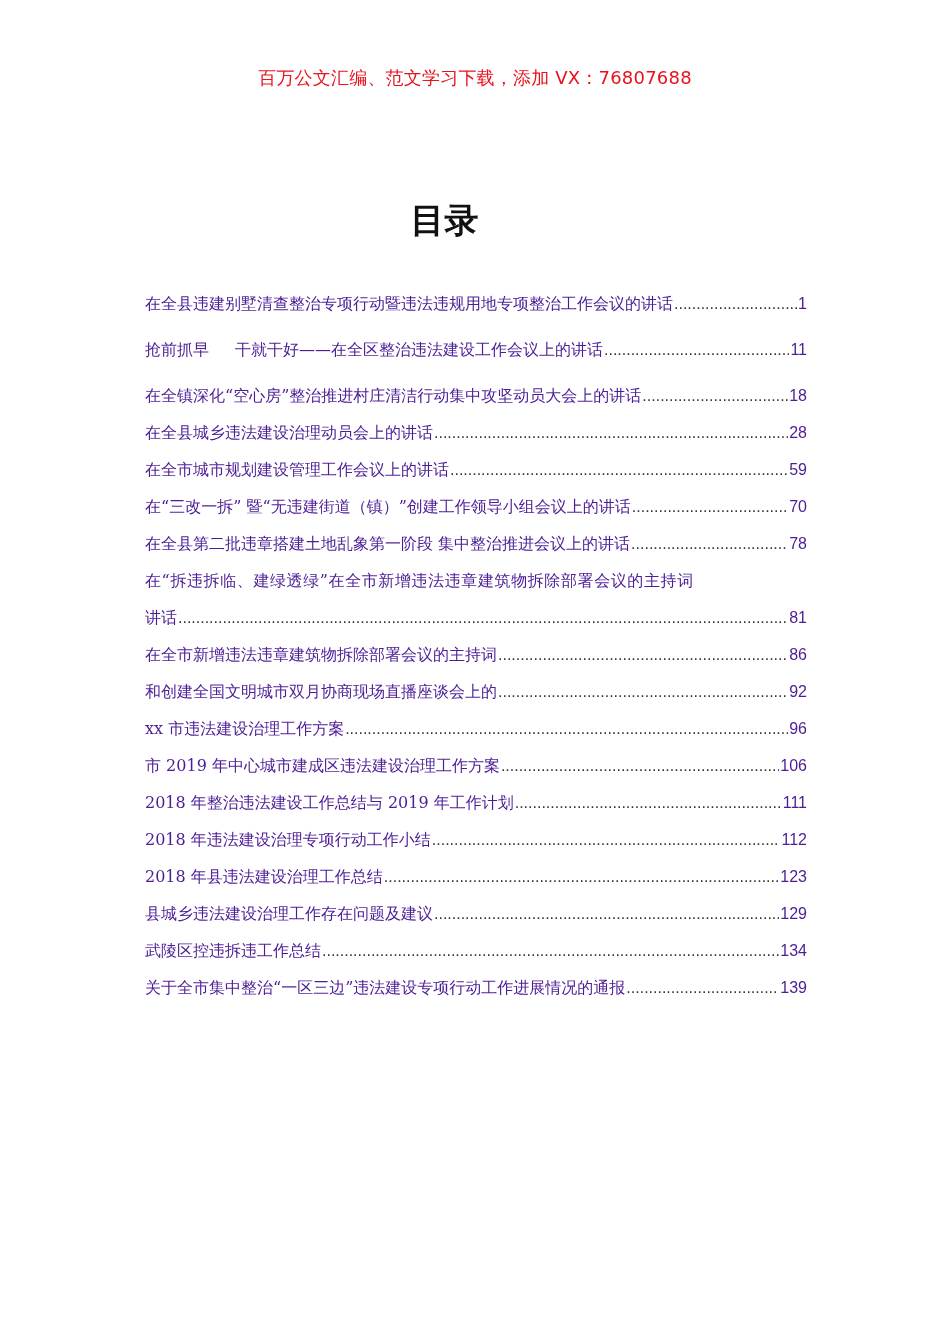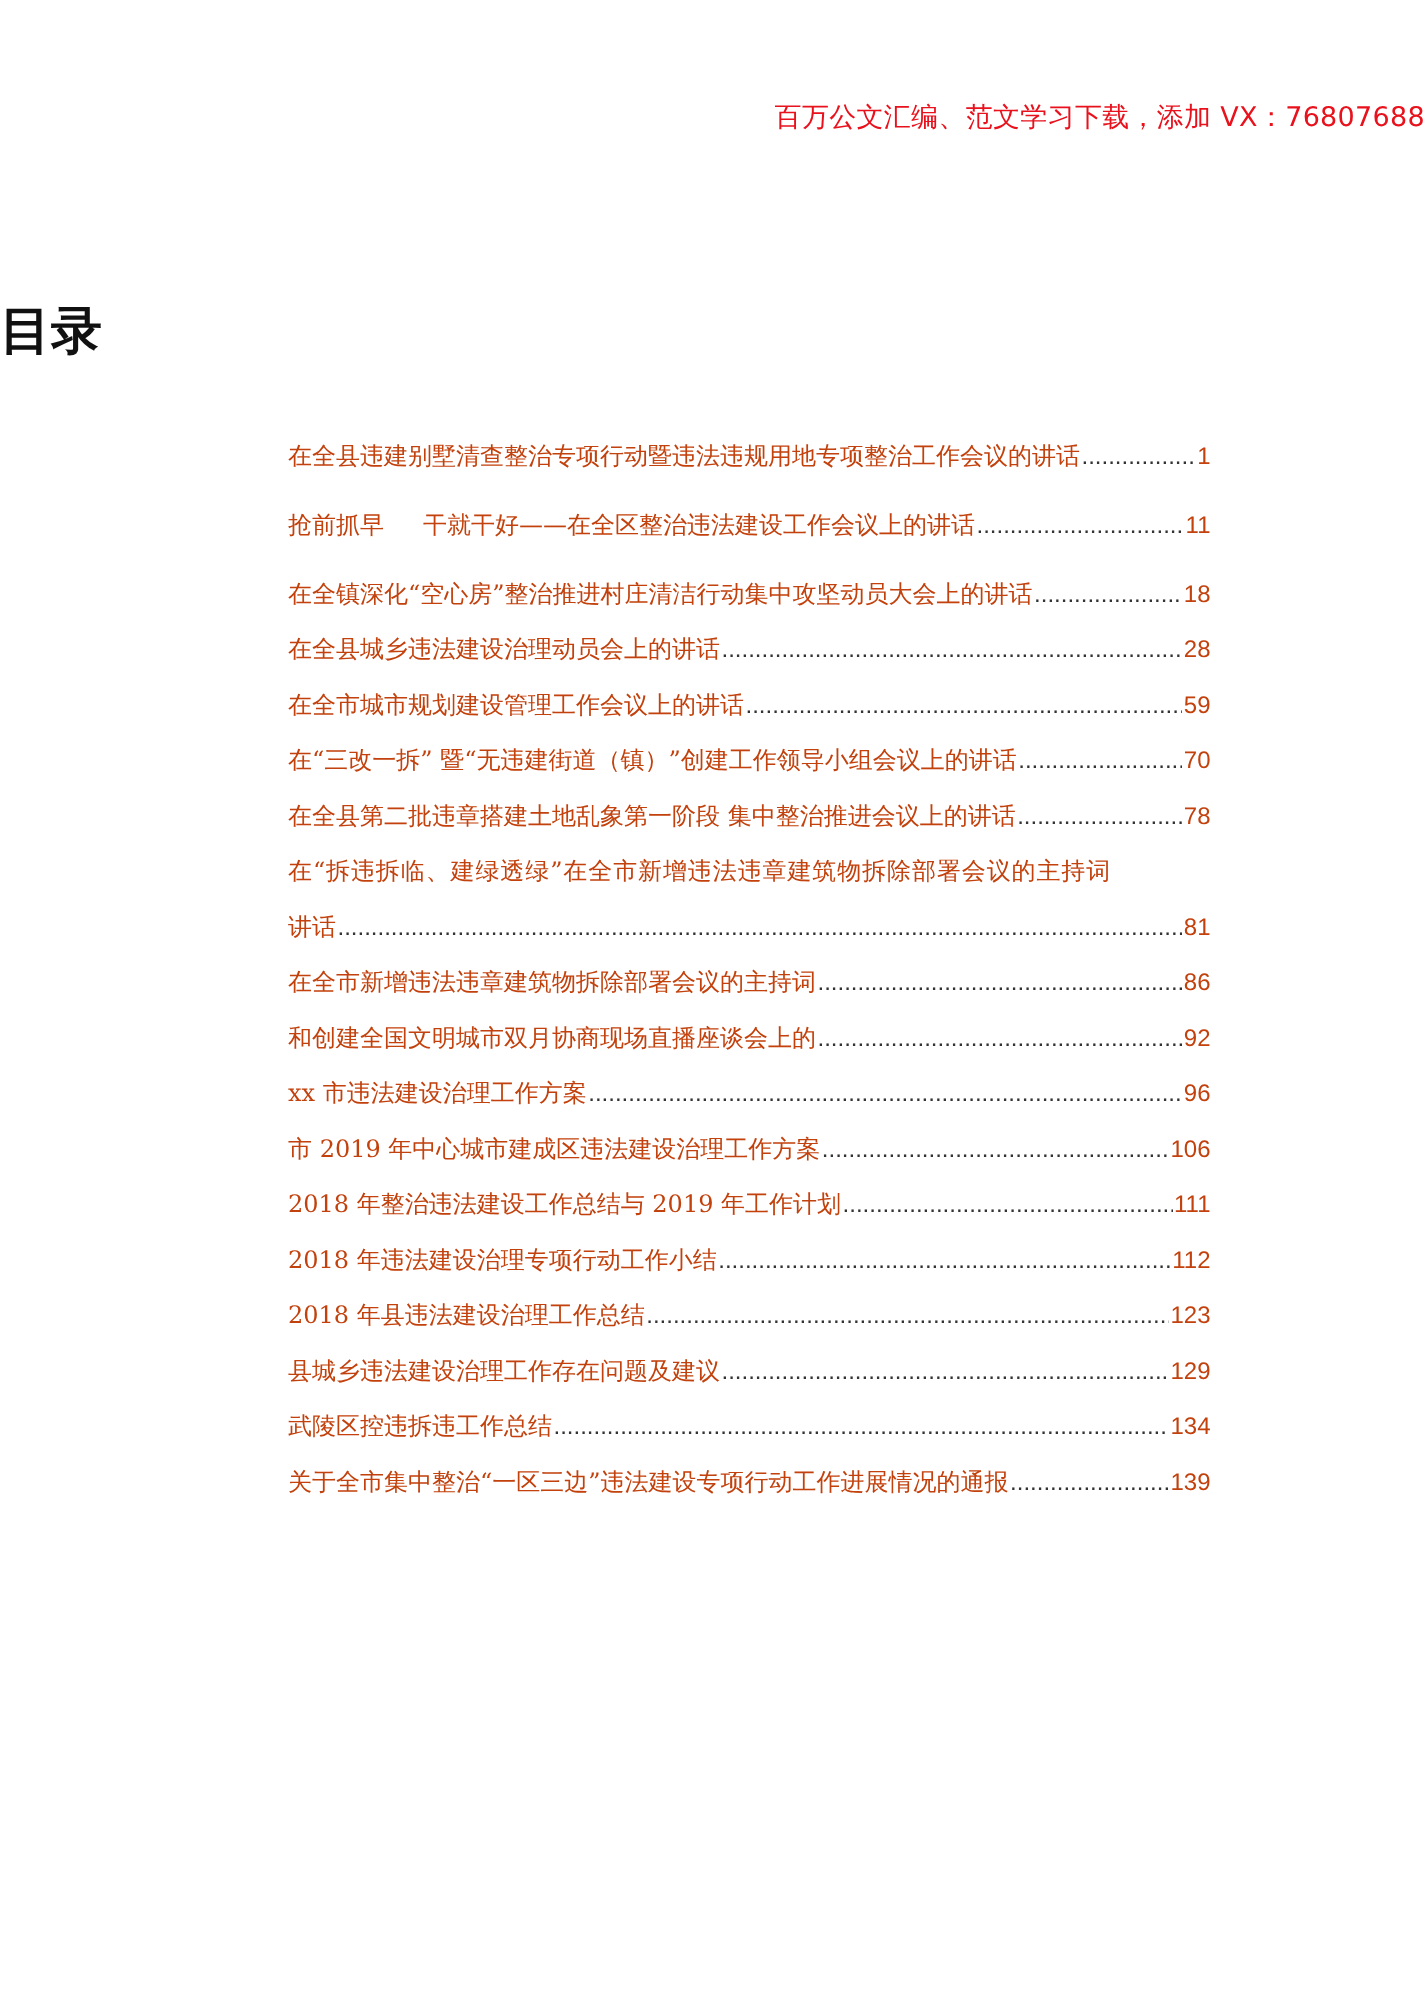--- a/index.html
+++ b/index.html
@@ -1,28 +1,28 @@
 <!DOCTYPE html>
 <html><head>
   <meta charset="utf-8">
   <style>
     html, body { margin: 0; padding: 0; background: #ffffff; }
     body { width: 950px; height: 1344px; position: relative; overflow: hidden; }
     .header-note {
-      position: absolute; top: 66px; left: 0; width: 950px; text-align: right;
+      position: absolute; top: 66px; left: 0; width: 950px; text-align: center;
       font-family: "DejaVu Sans", sans-serif; font-size: 18px; color: #e8111c; letter-spacing: 0.2px;
     }
     .toc-title {
-      position: absolute; top: 198px; left: 0; width: 889px; 
+      position: absolute; top: 198px; left: 0; width: 889px; text-align: center;
       font-family: "DejaVu Serif", serif; font-size: 34px; font-weight: bold; color: #111;
     }
     .toc { position: absolute; left: 145px; top: 294px; width: 662px; }
     .toc-row {
       display: flex; align-items: baseline; height: 37px;
-      font-family: "DejaVu Serif", serif; font-size: 16px; color: #c2410c; margin-left: 47px;
+      font-family: "DejaVu Serif", serif; font-size: 16px; color: #4c1d95;
     }
     .toc-row.gap-after { margin-bottom: 9px; }
     .toc-row.bold-sub .sub { font-family: "DejaVu Sans", sans-serif; font-weight: normal; }
     .toc-row .label { white-space: nowrap; }
     .toc-row .dots {
       flex: 1; overflow: hidden; white-space: nowrap; margin: 0 1px;
       font-family: "Liberation Sans", sans-serif; color: #333;
     }
     .toc-row .dots::after { content: "................................................................................................................................................................................................................"; }
     .toc-row .page { font-family: "Liberation Sans", sans-serif; font-size: 16px; }

